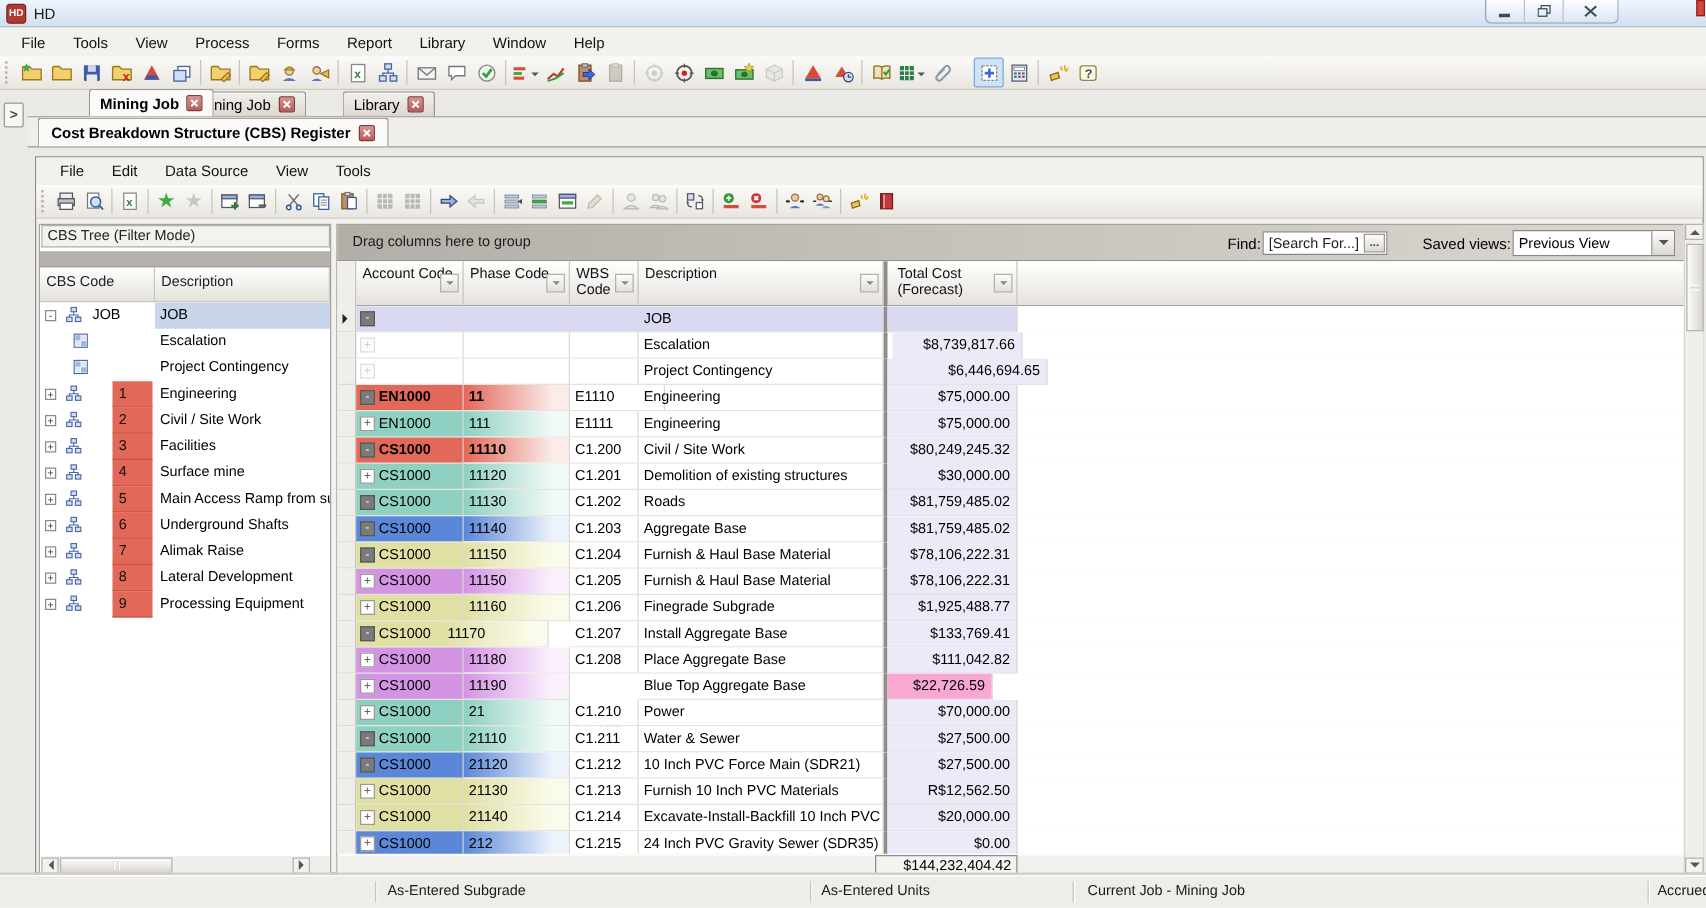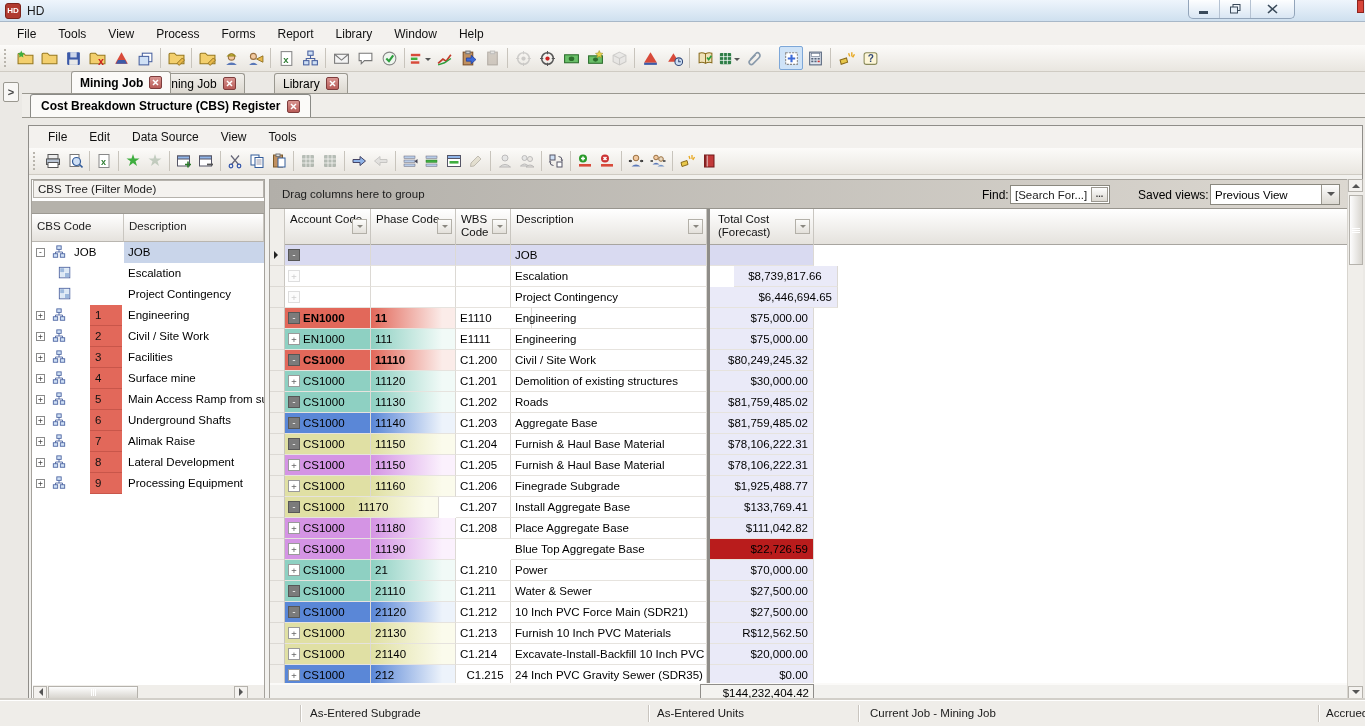--- a/index.html
+++ b/index.html
@@ -854,21 +854,21 @@
         </div>
         <div class="grow" style="top: 21px;">
           <div class="gsel"></div>
           <div class="gcell" style="left:15px;width:86px;padding-left:18px">
             <div class="xp faint">+</div>
           </div>
           <div class="gcell" style="left:101px;width:85px;"></div>
           <div class="gcell" style="left:186px;width:55px;"></div>
           <div class="gcell" style="left:241px;width:196px;">Escalation</div>
           <div class="freeze-div" style="left:437px;height:21px"></div>
-          <div class="gcell" style="left:464px;width:104px;text-align:center;padding-right:5px;background:#eaeaf8">$8,739,817.66</div>
+          <div class="gcell" style="left:444px;width:104px;text-align:right;padding-right:5px;background:#eaeaf8">$8,739,817.66</div>
         </div>
         <div class="grow" style="top: 42px;">
           <div class="gsel"></div>
           <div class="gcell" style="left:15px;width:86px;padding-left:18px">
             <div class="xp faint">+</div>
           </div>
           <div class="gcell" style="left:101px;width:85px;"></div>
           <div class="gcell" style="left:186px;width:55px;"></div>
           <div class="gcell" style="left:241px;width:196px;">Project Contingency</div>
           <div class="freeze-div" style="left:437px;height:21px"></div>
@@ -973,21 +973,21 @@
           <div class="freeze-div" style="left:437px;height:21px"></div>
           <div class="gcell" style="left:440px;width:104px;text-align:right;padding-right:5px;background:#eaeaf8">$111,042.82</div>
         </div>
         <div class="grow" style="top: 294px;">
           <div class="gsel"></div>
           <div class="gcell" style="left:15px;width:86px;background:#d494e4;padding-left:18px"><div class="xp ">+</div>CS1000</div>
           <div class="gcell" style="left:101px;width:85px;background:linear-gradient(90deg,#d494e4,#fbf1fd 85%);">11190</div>
           <div class="gcell" style="left:186px;width:55px;margin-top:32px;">C1.209</div>
           <div class="gcell" style="left:241px;width:196px;">Blue Top Aggregate Base</div>
           <div class="freeze-div" style="left:437px;height:21px"></div>
-          <div class="gcell" style="left:440px;width:104px;text-align:right;padding-right:5px;background:#b91c1c">$22,726.59</div>
+          <div class="gcell" style="left:440px;width:84px;text-align:right;padding-right:5px;background:#f9a8d4">$22,726.59</div>
         </div>
         <div class="grow" style="top: 315px;">
           <div class="gsel"></div>
           <div class="gcell" style="left:15px;width:86px;background:#8ed0c2;padding-left:18px"><div class="xp ">+</div>CS1000</div>
           <div class="gcell" style="left:101px;width:85px;background:linear-gradient(90deg,#8ed0c2,#f1faf7 85%);">21</div>
           <div class="gcell" style="left:186px;width:55px;">C1.210</div>
           <div class="gcell" style="left:241px;width:196px;">Power</div>
           <div class="freeze-div" style="left:437px;height:21px"></div>
           <div class="gcell" style="left:440px;width:104px;text-align:right;padding-right:5px;background:#eaeaf8">$70,000.00</div>
         </div>
@@ -1024,21 +1024,21 @@
           <div class="gcell" style="left:101px;width:85px;background:linear-gradient(90deg,#e0e0a4,#fbfbec 85%);">21140</div>
           <div class="gcell" style="left:186px;width:55px;">C1.214</div>
           <div class="gcell" style="left:241px;width:196px;">Excavate-Install-Backfill 10 Inch PVC</div>
           <div class="freeze-div" style="left:437px;height:21px"></div>
           <div class="gcell" style="left:440px;width:104px;text-align:right;padding-right:5px;background:#eaeaf8">$20,000.00</div>
         </div>
         <div class="grow" style="top: 420px;">
           <div class="gsel"></div>
           <div class="gcell" style="left:15px;width:86px;background:#5a87d7;padding-left:18px"><div class="xp ">+</div>CS1000</div>
           <div class="gcell" style="left:101px;width:85px;background:linear-gradient(90deg,#5a87d7,#edf3fb 85%);">212</div>
-          <div class="gcell" style="left:186px;width:55px;text-align:center;">C1.215</div>
+          <div class="gcell" style="left:186px;width:55px;">C1.215</div>
           <div class="gcell" style="left:241px;width:196px;">24 Inch PVC Gravity Sewer (SDR35)</div>
           <div class="freeze-div" style="left:437px;height:21px"></div>
           <div class="gcell" style="left:440px;width:104px;text-align:right;padding-right:5px;background:#eaeaf8">$0.00</div>
         </div>
       </div>
     <div id="grid-total-row"></div>
     <div id="grand-total">$144,232,404.42</div>
   </div>
 
   <div id="vscroll">

